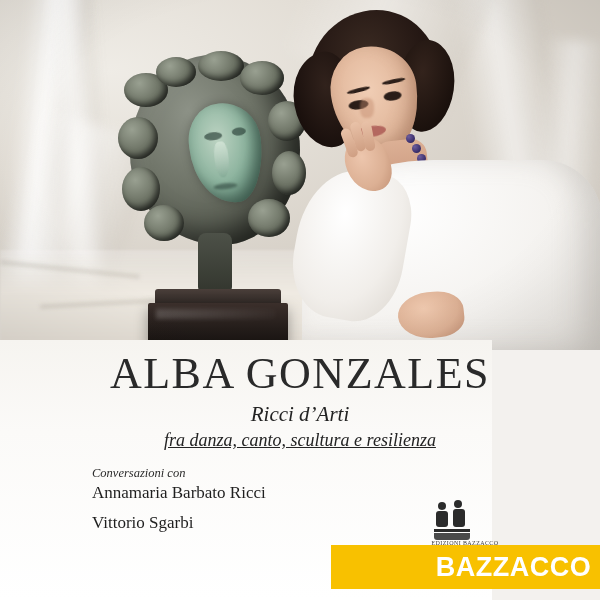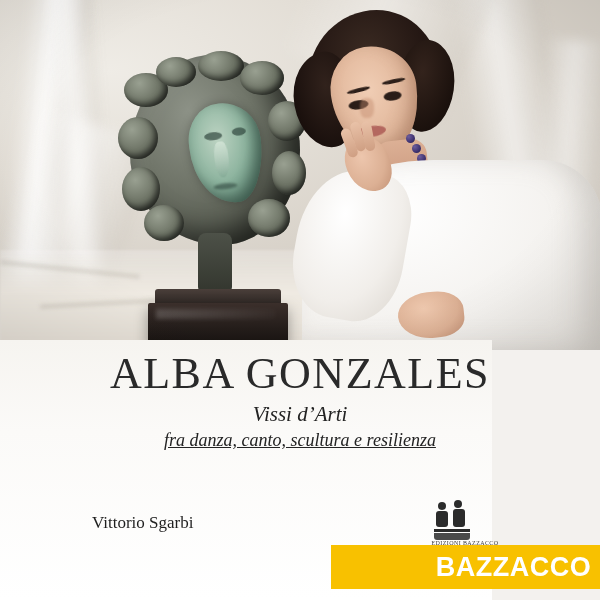--- a/index.html
+++ b/index.html
@@ -456,23 +456,27 @@
       </div>
 
       <div class="hand2"></div>
     </div>
 
     <div class="photo-vignette"></div>
   </div>
 
   <div class="textblock">
     <div class="title">ALBA GONZALES</div>
-    <div class="subtitle1">Vissi d’Arti</div>
+    <div class="subtitle1">Ricci d’Arti</div>
     <div class="subtitle2">fra danza, canto, scultura e resilienza</div>
 
+    <div class="credit-block">
+      <div class="credit-small">Conversazioni con</div>
+      <div class="credit-name">Annamaria Barbato Ricci</div>
+    </div>
 
     <div class="credit-block2">
       <div class="credit-name">Vittorio Sgarbi</div>
     </div>
   </div>
 
   <div class="logo-mark">
     <div class="logo-fig" style="left:6px;  top:2px;  width:8px;  height:8px;"></div>
     <div class="logo-fig" style="left:22px; top:0px;  width:8px;  height:8px;"></div>
     <div class="logo-line" style="left:4px;  top:11px; width:12px; height:16px; border-radius:3px;"></div>

